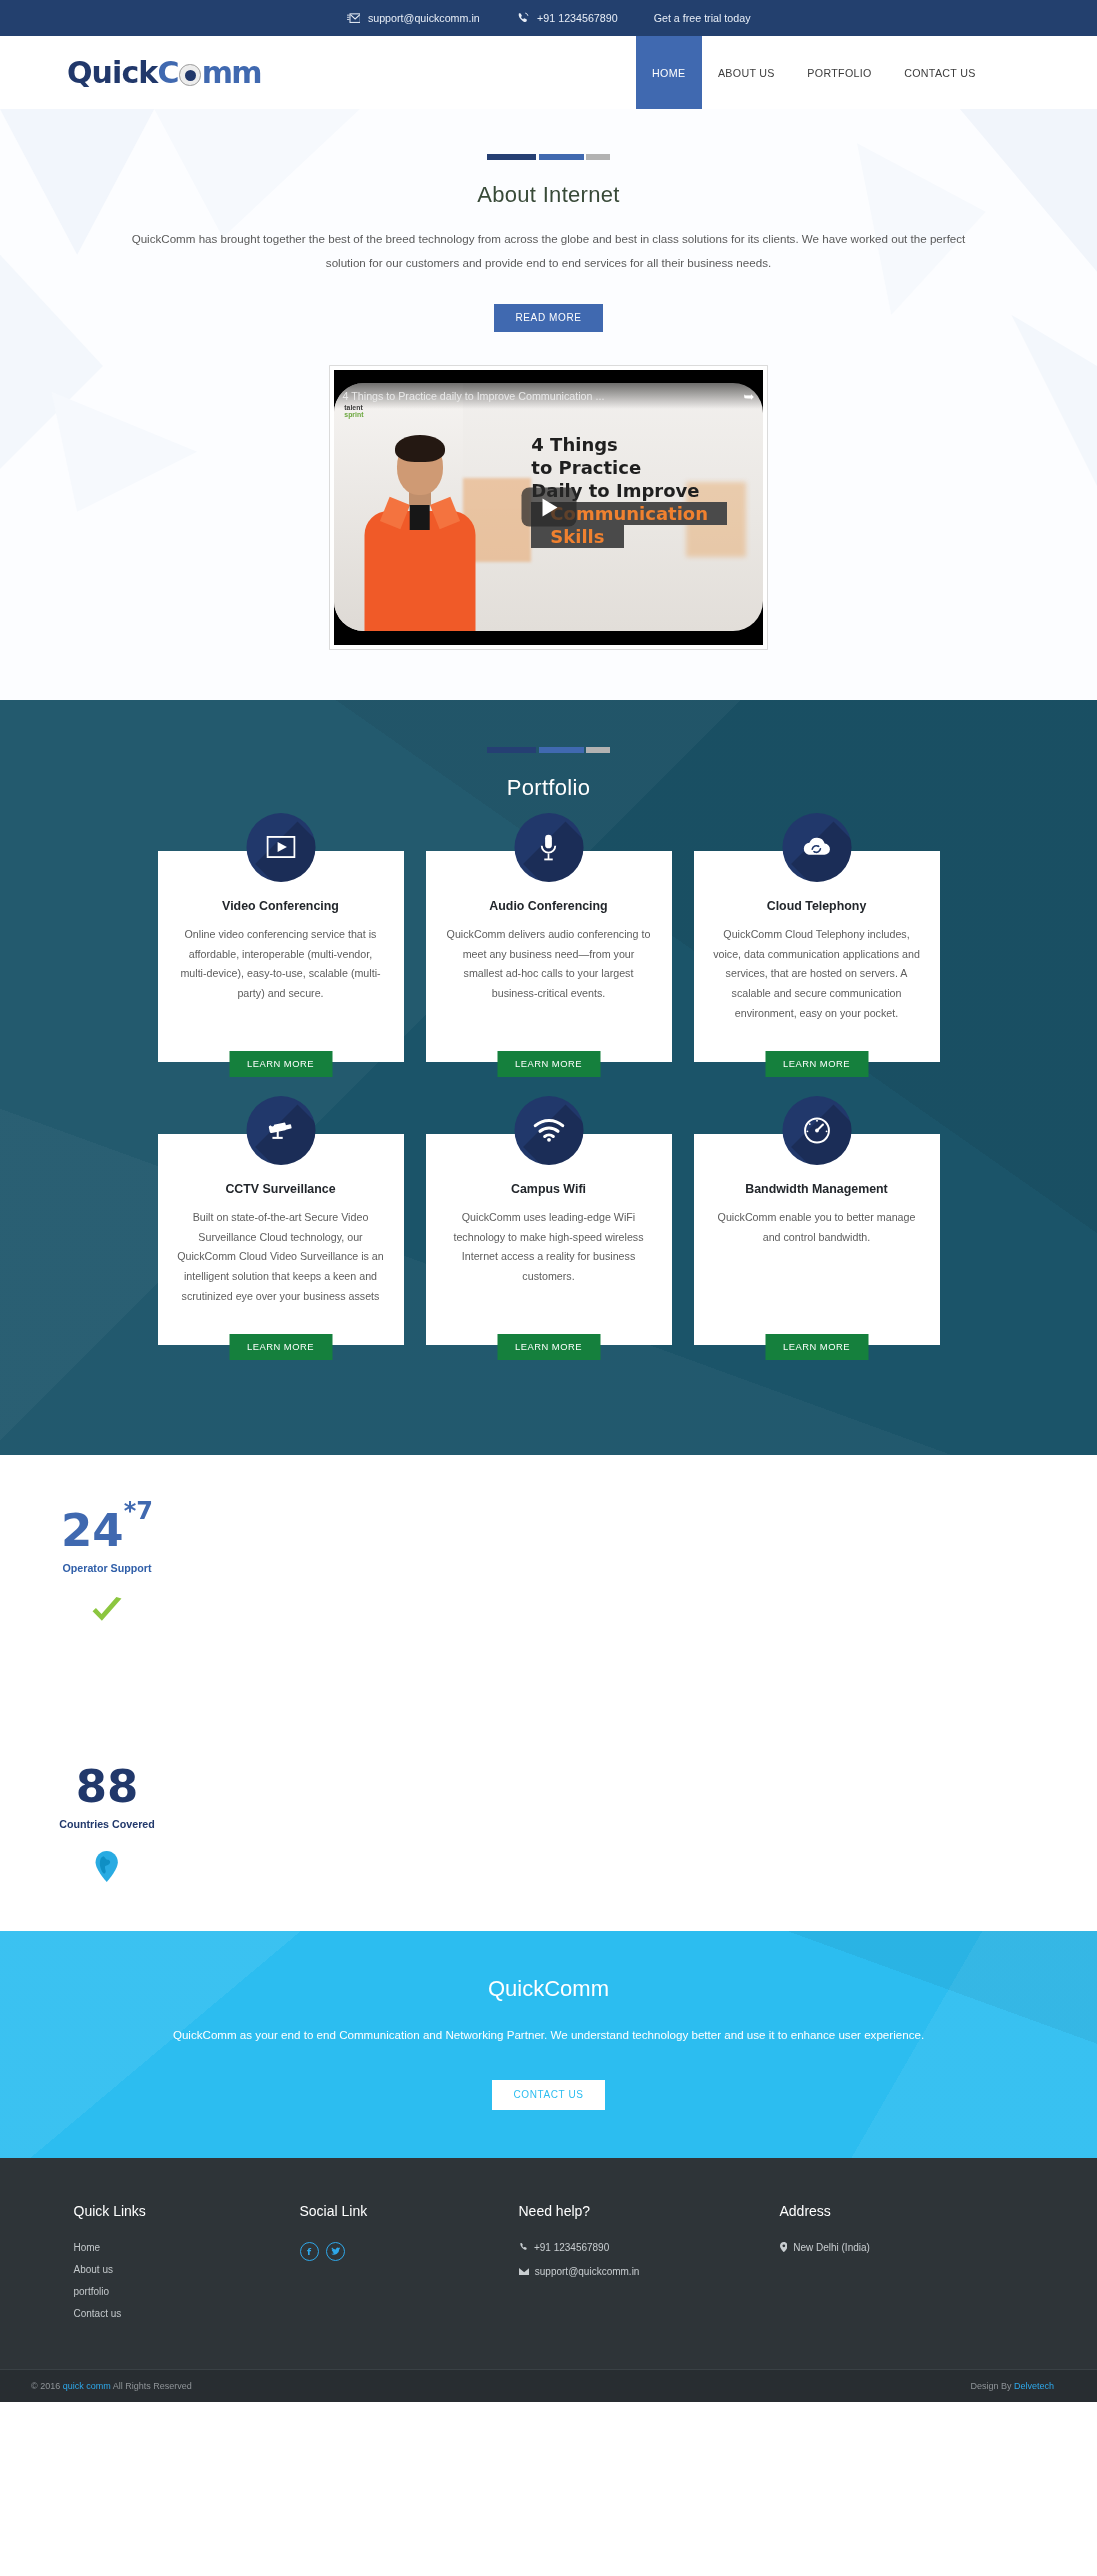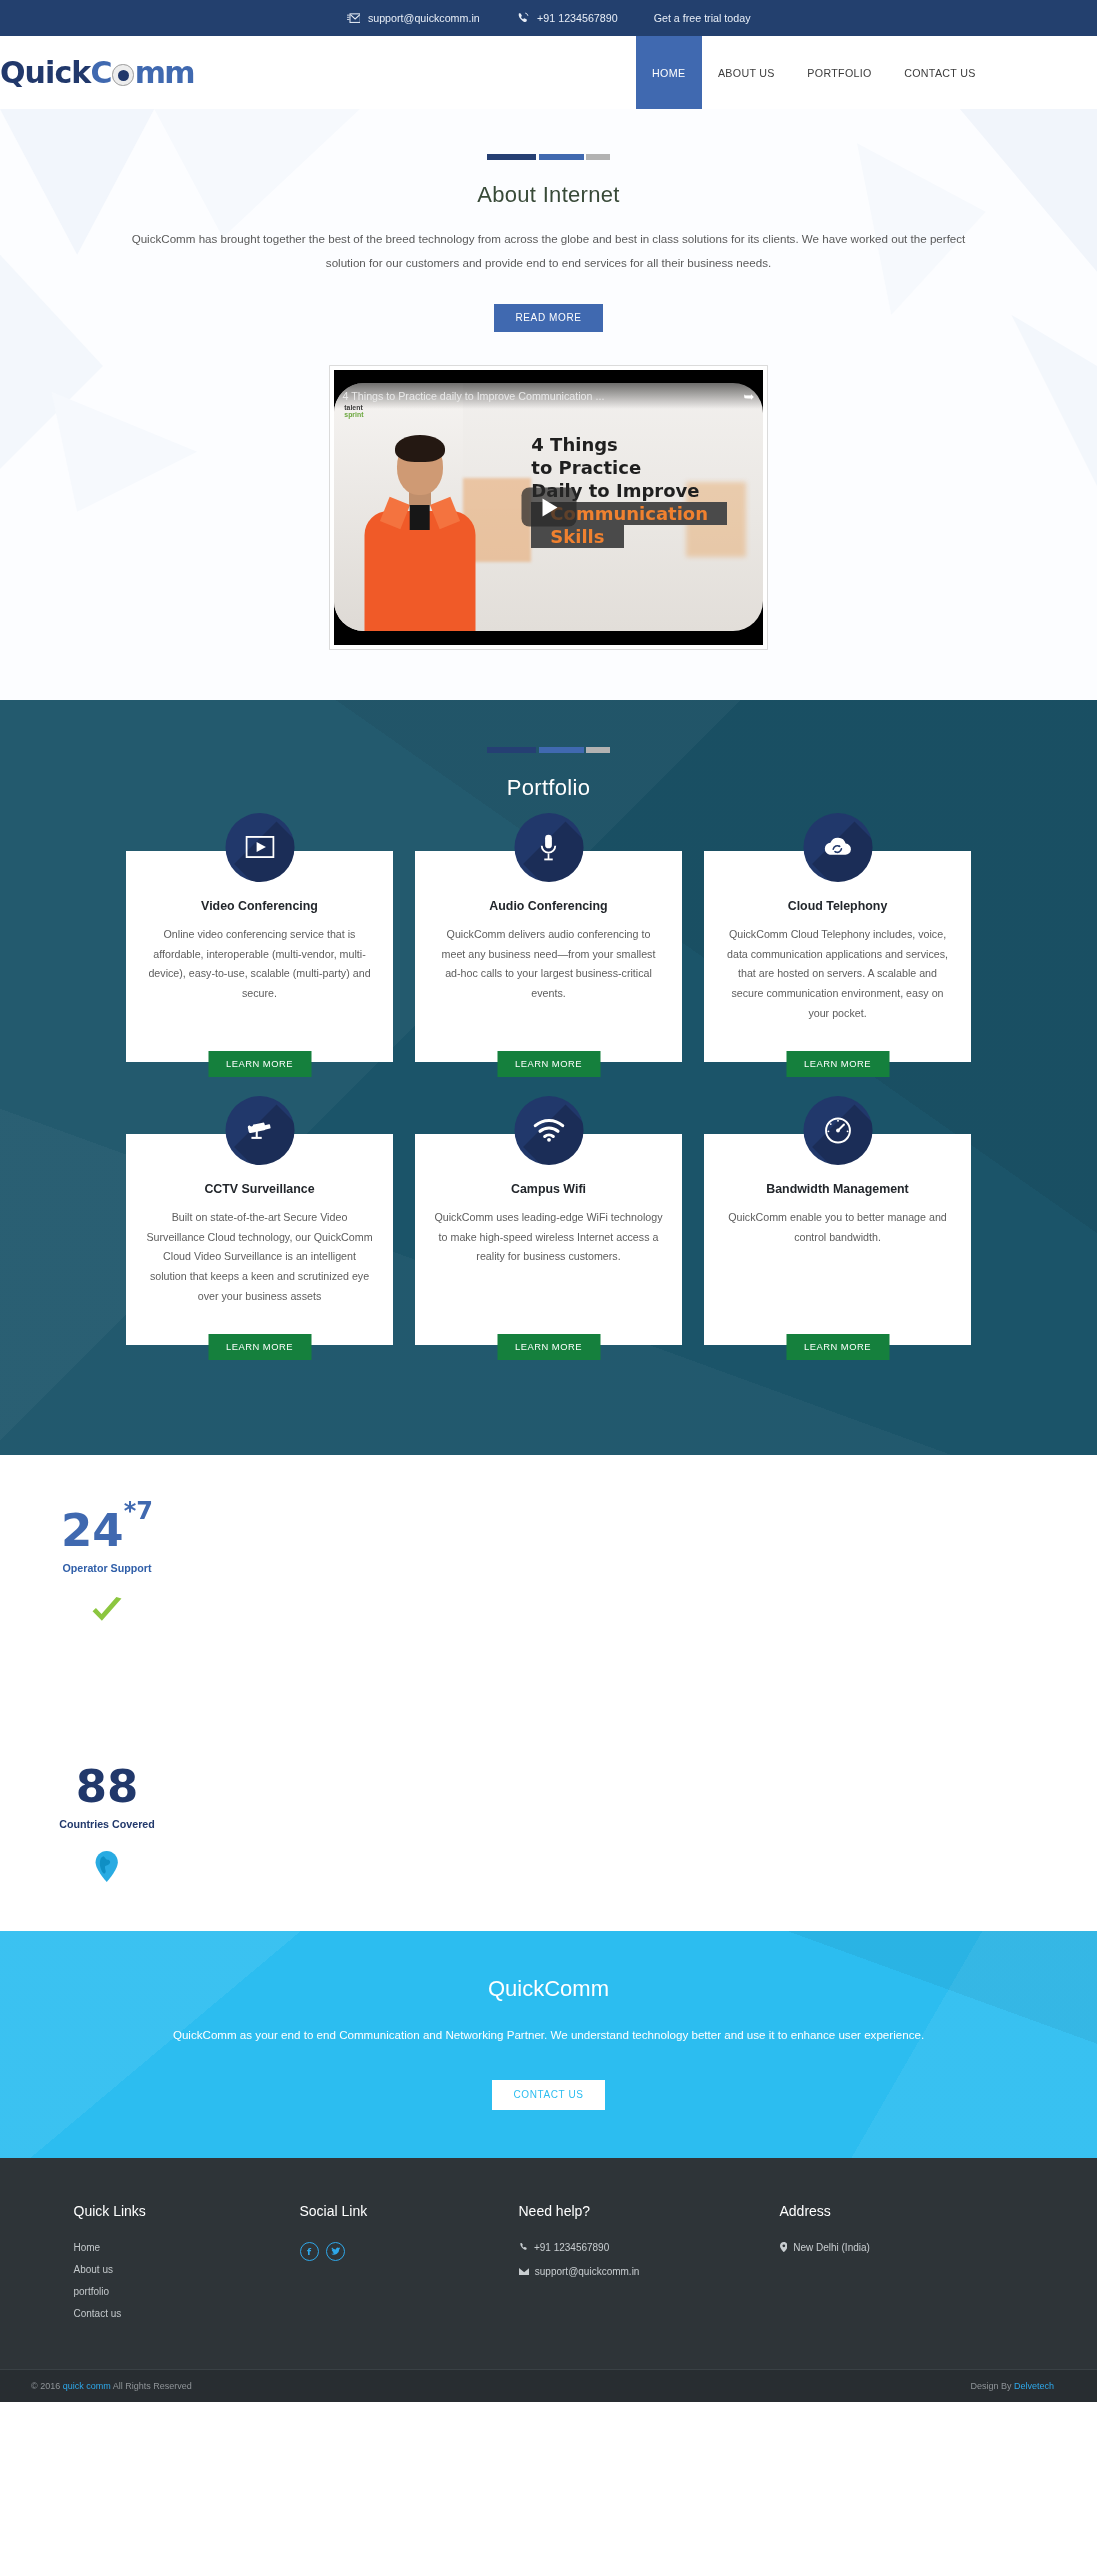--- a/index.html
+++ b/index.html
@@ -30,20 +30,21 @@
   
   .navwrap {
     height:73px;
     background:#ffffff;
     display:flex;
     align-items:stretch;
     position:relative;
     z-index:5;
   }
   .logo {
+    margin-left:67px;
     display:flex;
     align-items:center;
     font-size:30px;
     font-weight:bold;
     letter-spacing:-0.9px;
     font-family:"DejaVu Sans", sans-serif;
   }
   .logo .l1 { color:#21386b; }
   .logo .l2 { color:#4069b0; }
   .logo .eye {
@@ -184,21 +185,21 @@
     background-image:
       linear-gradient(135deg, rgba(255,255,255,.035) 0 40%, transparent 40%),
       linear-gradient(215deg, rgba(0,0,0,.06) 0 35%, transparent 35%),
       linear-gradient(20deg, rgba(255,255,255,.03) 0 30%, transparent 30%);
     padding:47px 0 60px;
     position:relative;
   }
   .portfolio .sec-title { color:#ffffff; font-size:22px;}
   .cards { width:934px; margin:50px auto 0; display:flex; flex-wrap:wrap; gap:22px; justify-content:center;}
   .card {
-    width:267px;
+    width:246px;
     background:#fff;
     position:relative;
     padding:48px 19px 38px;
     margin-bottom:50px;
     text-align:center;
   }
   .card .bubble {
     position:absolute;
     top:-38px; left:50%; transform:translateX(-50%);
     width:69px; height:69px; border-radius:50%;

